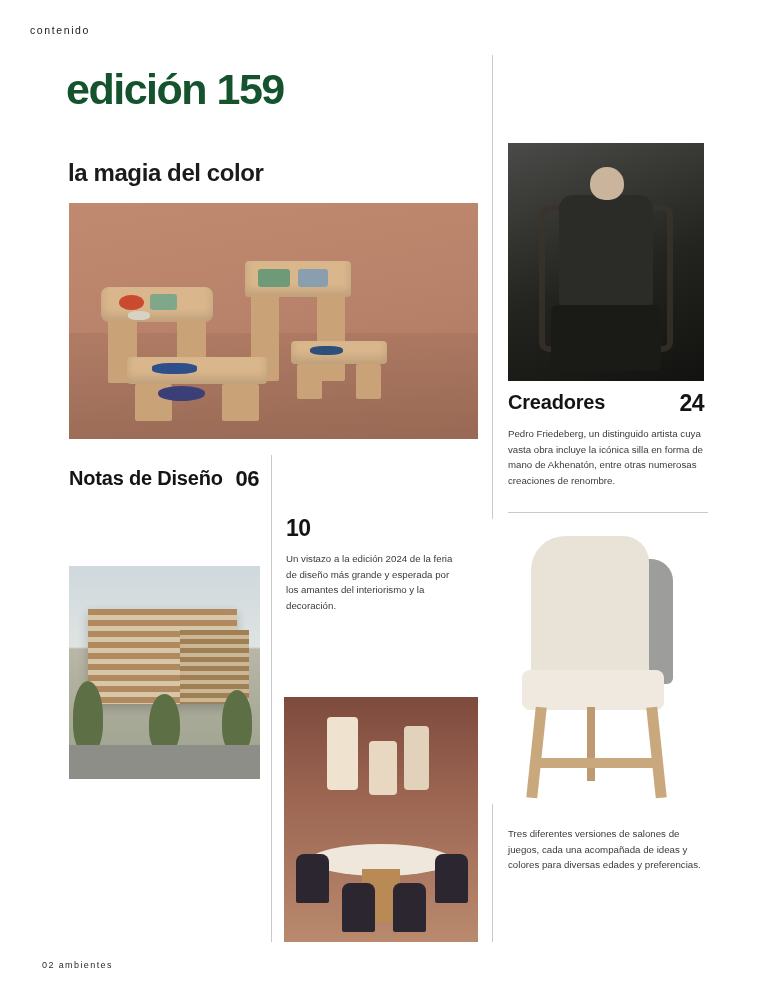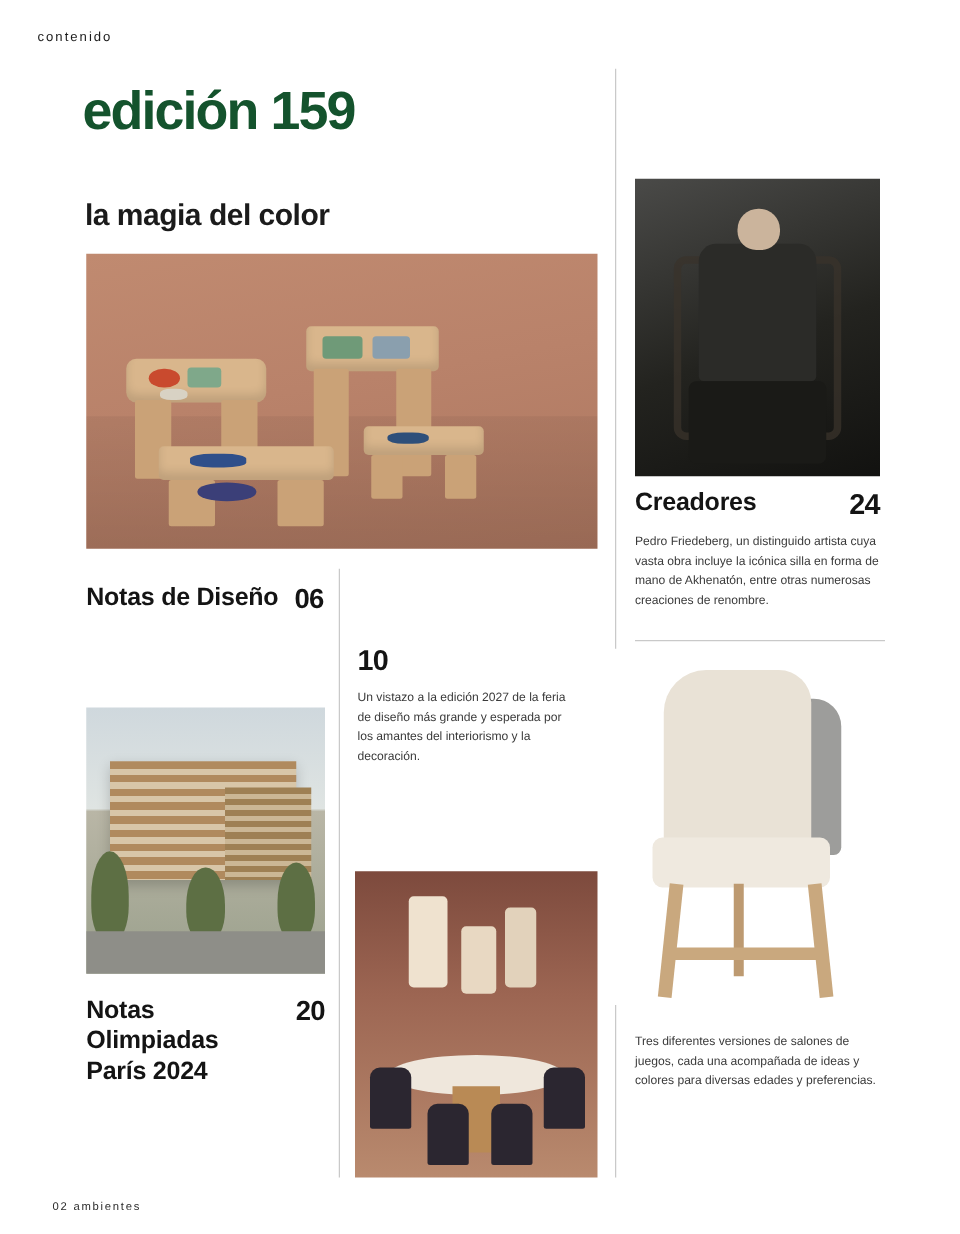--- a/index.html
+++ b/index.html
@@ -245,40 +245,36 @@
   <div class="bld"></div>
   <div class="bld2"></div>
   <div class="tree" style="left:2%"></div>
   <div class="tree" style="left:42%; height:28%"></div>
   <div class="tree" style="left:80%; height:30%"></div>
   <div class="road"></div>
 </div>
 
 <div class="entry e-salone">
   <div class="numtop">10</div>
-  <div class="desc">Un vistazo a la edición 2027 de la feria de diseño más grande y esperada por los amantes del interiorismo y la decoración.</div>
+  <div class="desc">Un vistazo a la edición 2024 de la feria de diseño más grande y esperada por los amantes del interiorismo y la decoración.</div>
 </div>
 
 <div class="imgblock interior">
   <div class="lampA"></div>
   <div class="lampB"></div>
   <div class="lampC"></div>
   <div class="table"></div>
   <div class="pedestal"></div>
   <div class="chair" style="left:6%; top:64%"></div>
   <div class="chair" style="left:30%; top:76%"></div>
   <div class="chair" style="left:56%; top:76%"></div>
   <div class="chair" style="left:78%; top:64%"></div>
 </div>
 
 <div class="entry e-olimp">
-  <div class="row">
-    <div class="title">Notas Olimpiadas París 2024</div>
-    <div class="num">20</div>
-  </div>
 </div>
 
 <div class="imgblock armchair">
   <div class="sidepanel"></div>
   <div class="backrest"></div>
   <div class="seat"></div>
   <div class="legA"></div>
   <div class="legB"></div>
   <div class="legC"></div>
   <div class="rail"></div>

